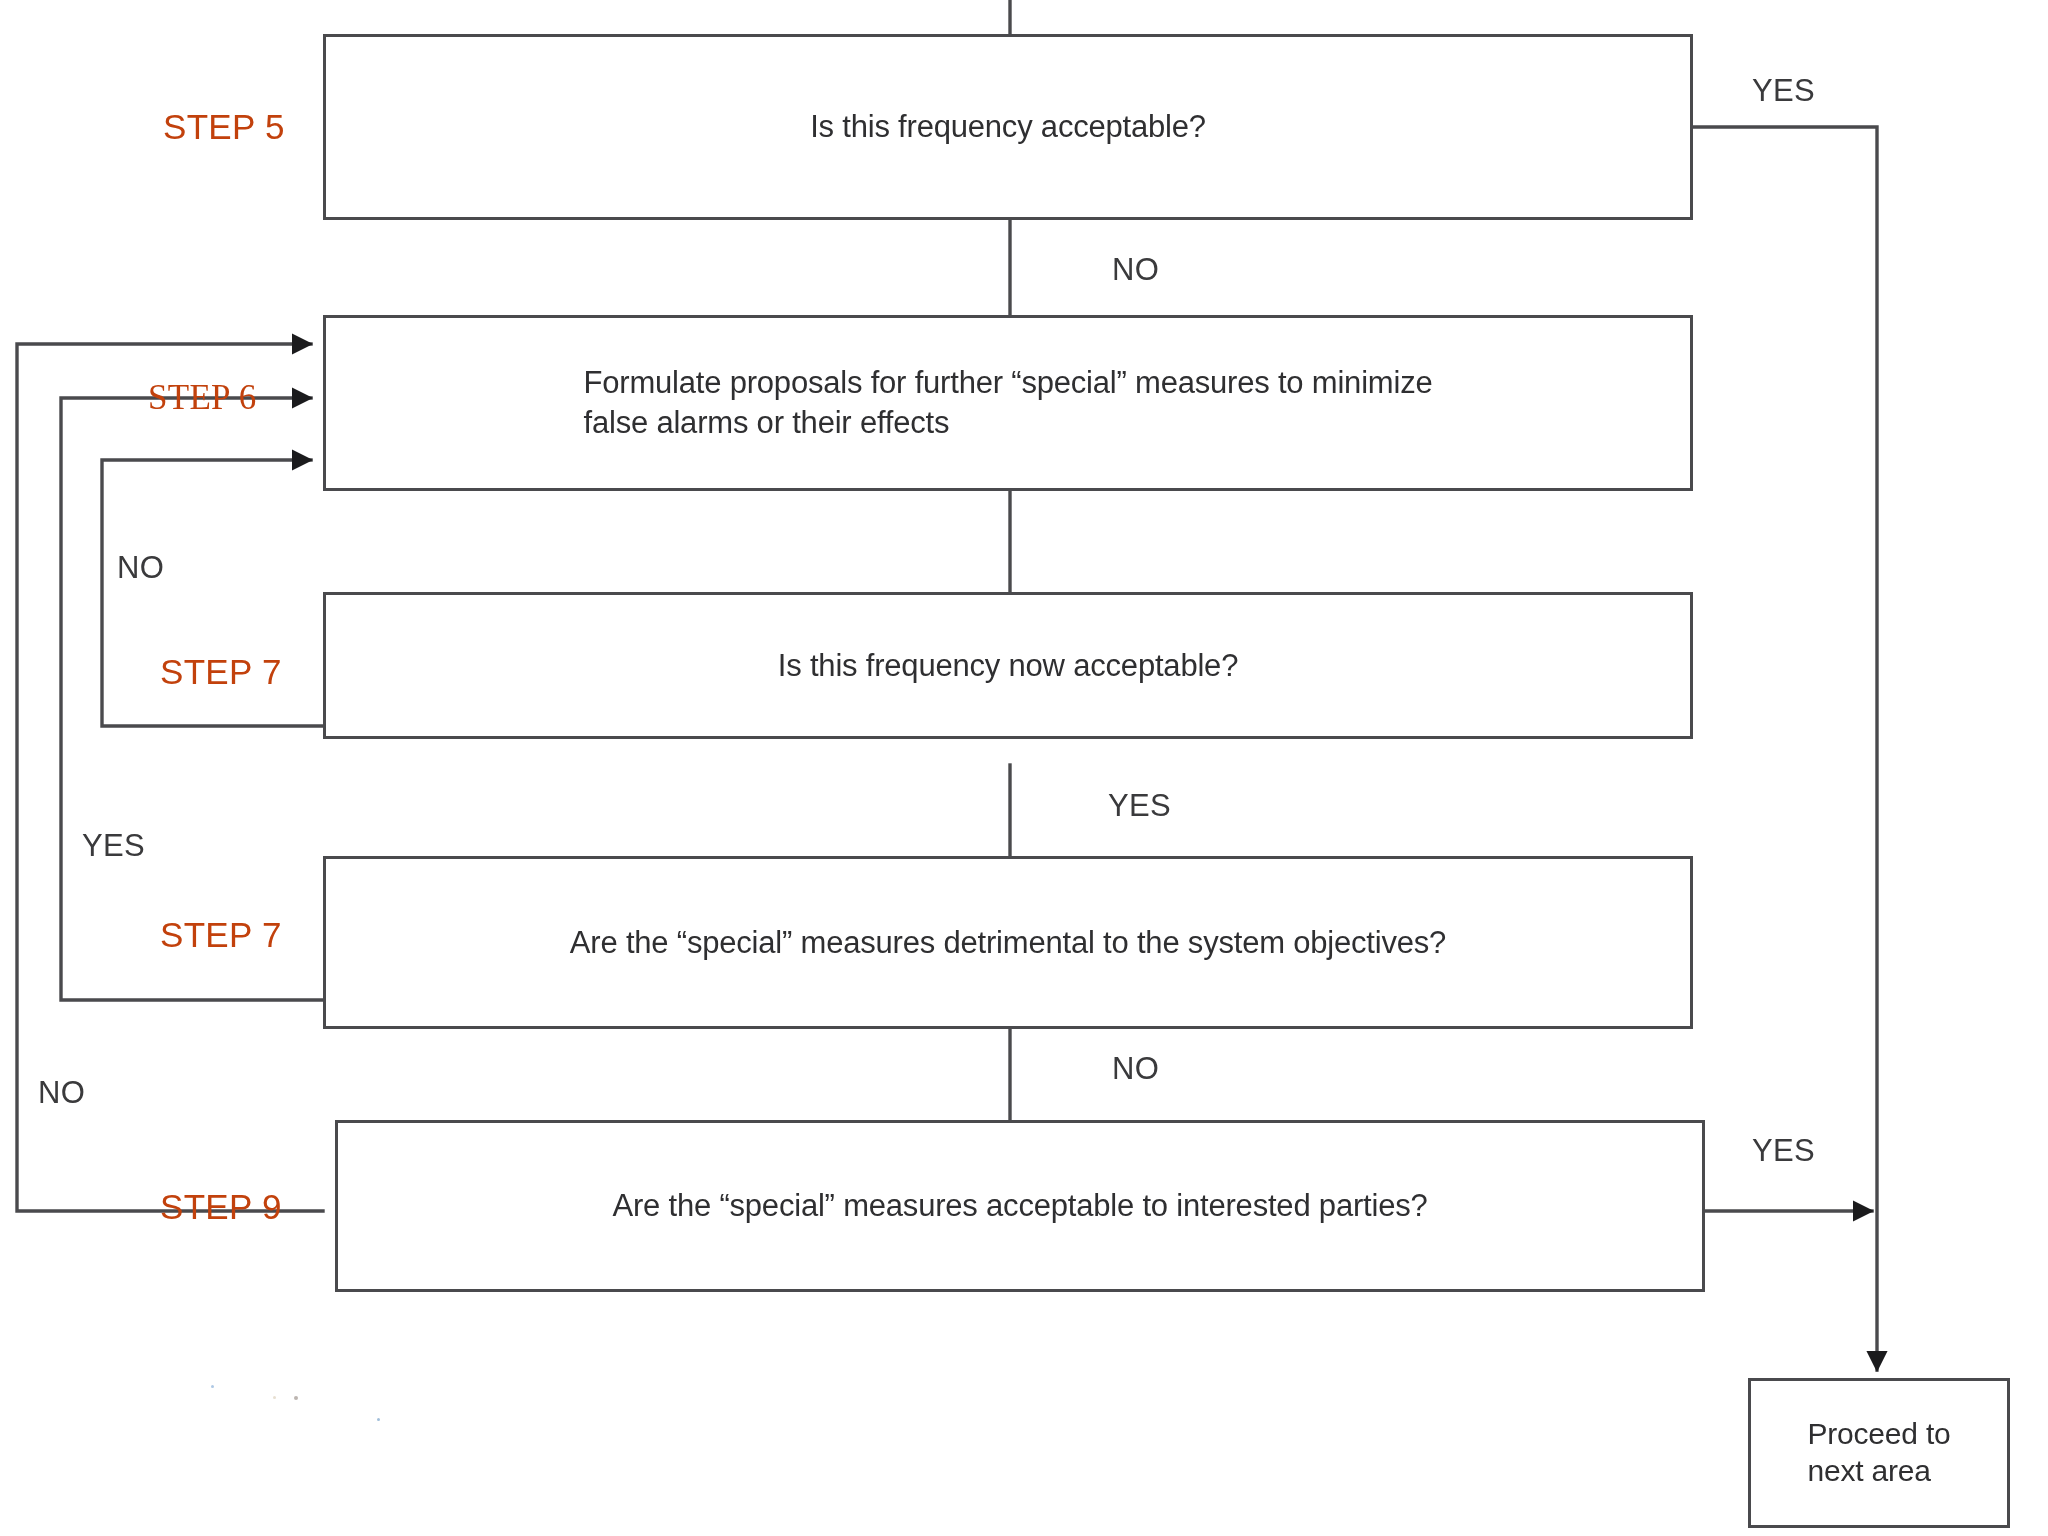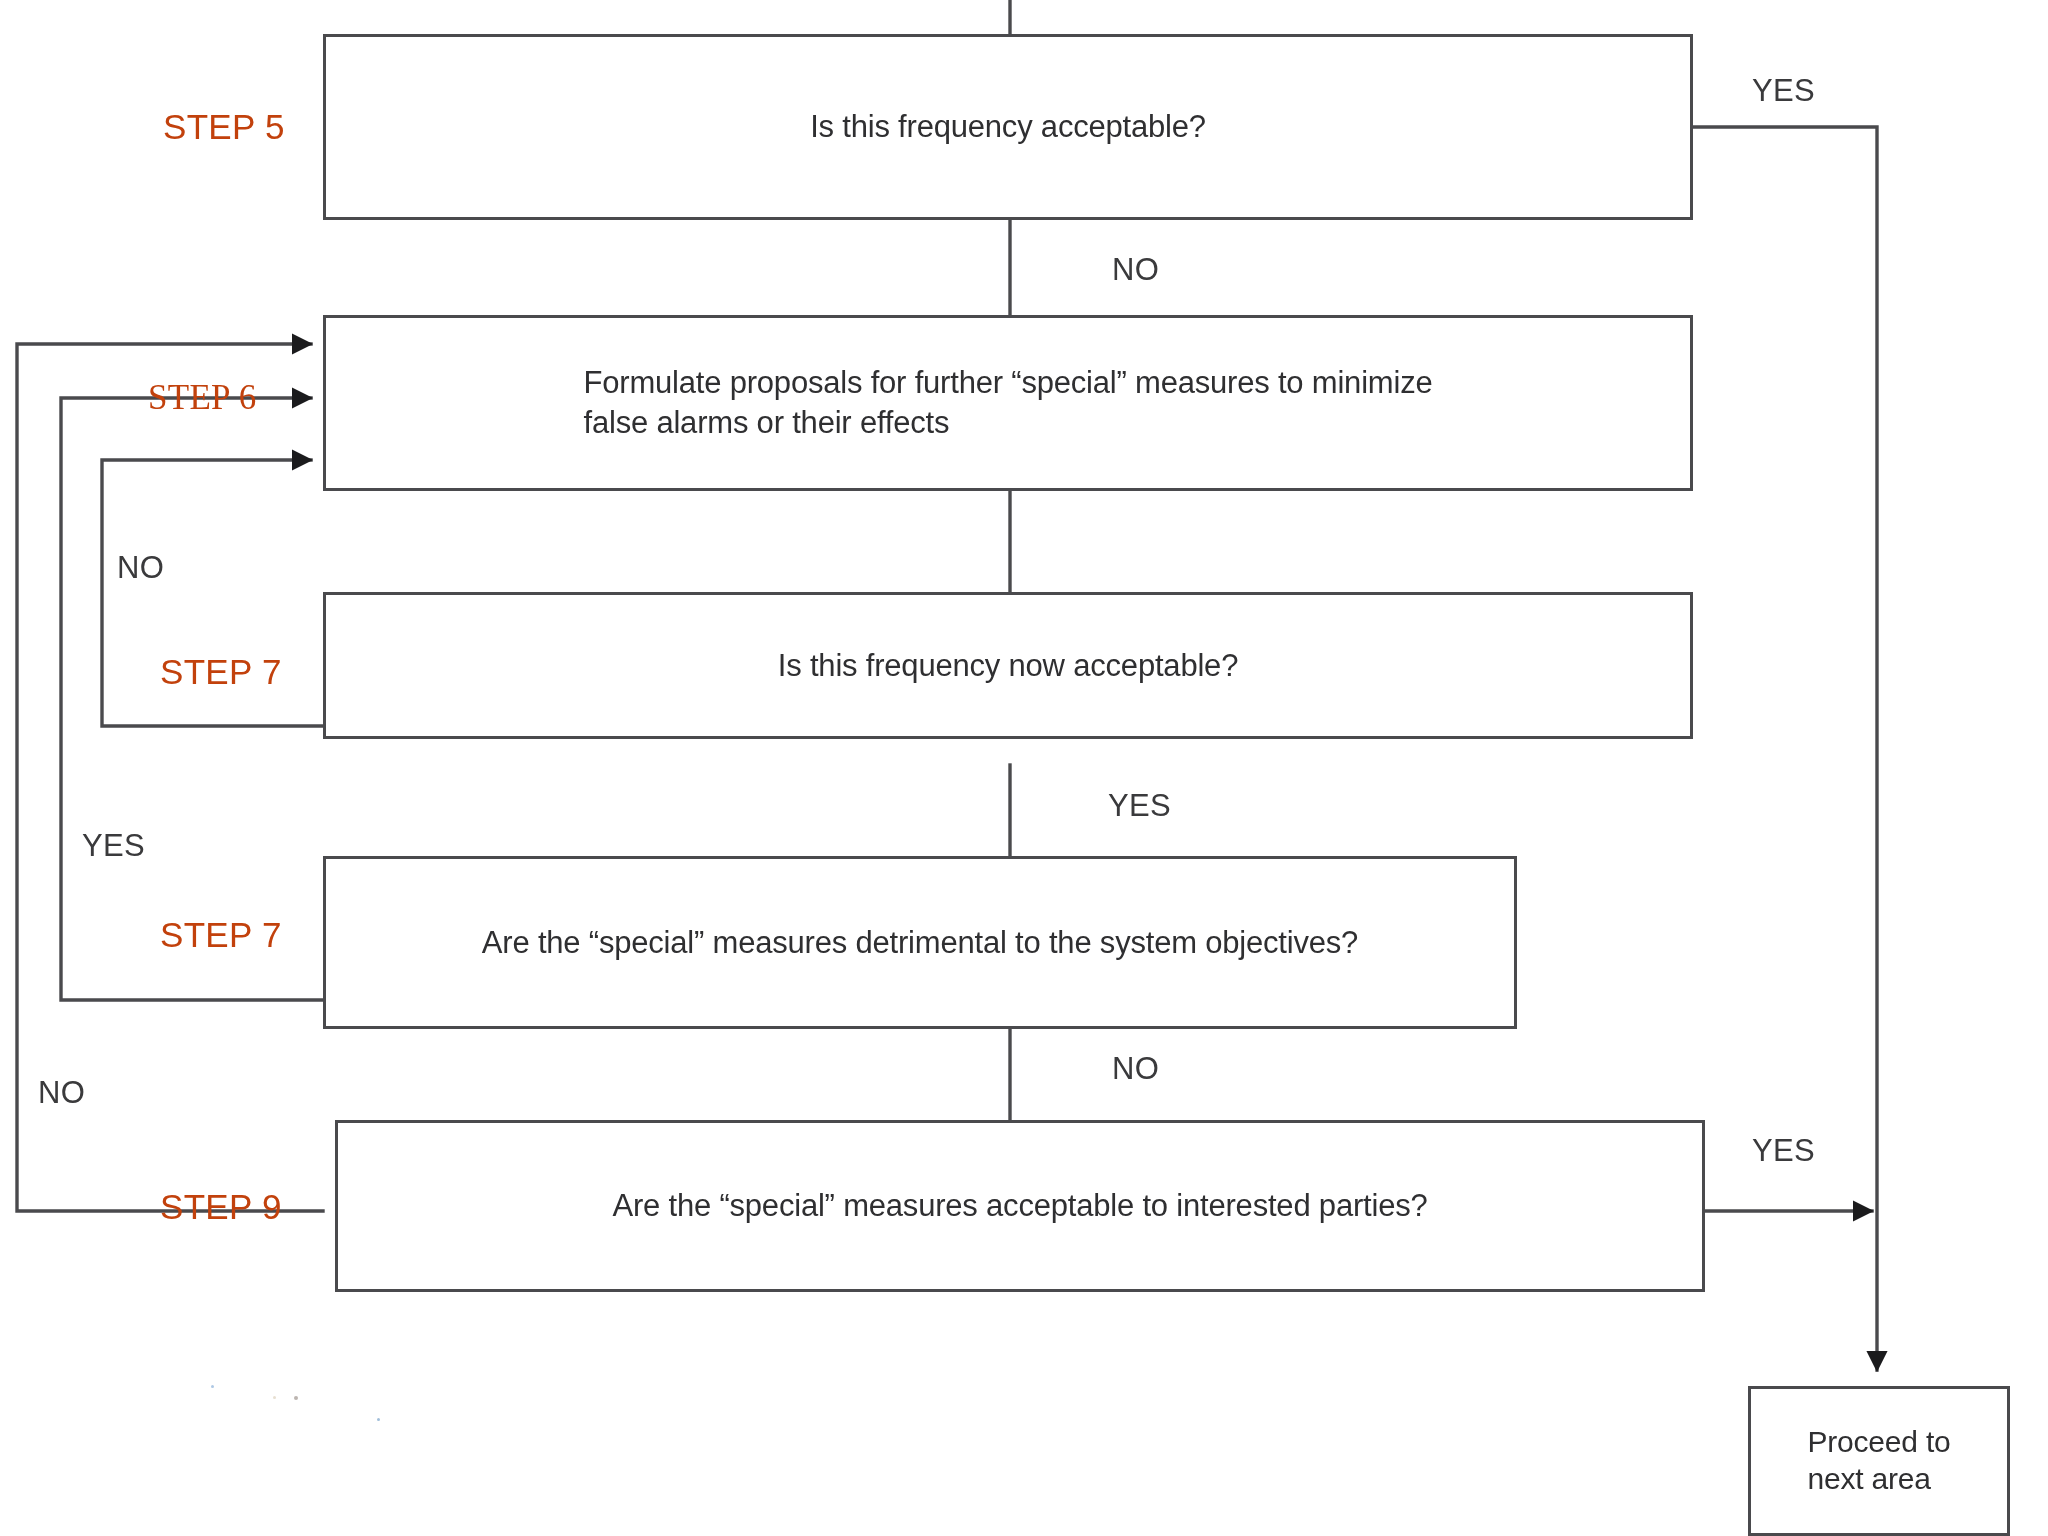--- a/index.html
+++ b/index.html
@@ -107,29 +107,29 @@
 
   <div class="node" style="left:323px; top:315px; width:1370px; height:176px;">
     <span class="node-text">Formulate proposals for further “special” measures to minimize
 false alarms or their effects</span>
   </div>
 
   <div class="node" style="left:323px; top:592px; width:1370px; height:147px;">
     <span class="node-text">Is this frequency now acceptable?</span>
   </div>
 
-  <div class="node" style="left:323px; top:856px; width:1194px; height:173px;">
+  <div class="node" style="left:323px; top:856px; width:1370px; height:173px;">
     <span class="node-text">Are the “special” measures detrimental to the system objectives?</span>
   </div>
 
   <div class="node" style="left:335px; top:1120px; width:1370px; height:172px;">
     <span class="node-text">Are the “special” measures acceptable to interested parties?</span>
   </div>
 
-  <div class="node terminal" style="left:1748px; top:1378px; width:262px; height:150px;margin-top:8px;">
+  <div class="node terminal" style="left:1748px; top:1378px; width:262px; height:150px;">
     <span class="node-text">Proceed to
 next area</span>
   </div>
 
   <div class="step-label" style="left:163px; top:127px; transform:translateY(-50%);">STEP 5</div>
 
   <div class="step-label" style="left:148px; top:398px; transform:translateY(-50%);font-family:Liberation Serif, serif;">STEP 6</div>
 
   <div class="step-label" style="left:160px; top:672px; transform:translateY(-50%);">STEP 7</div>
 

